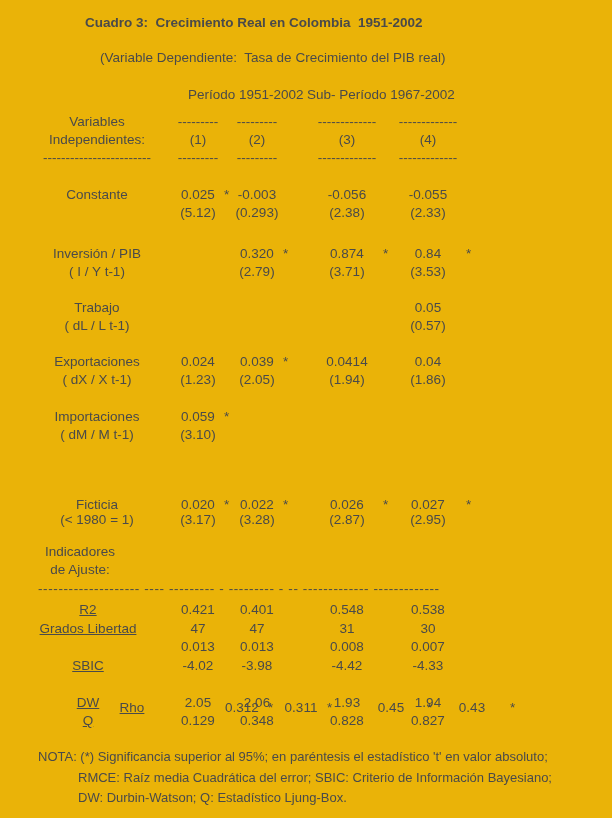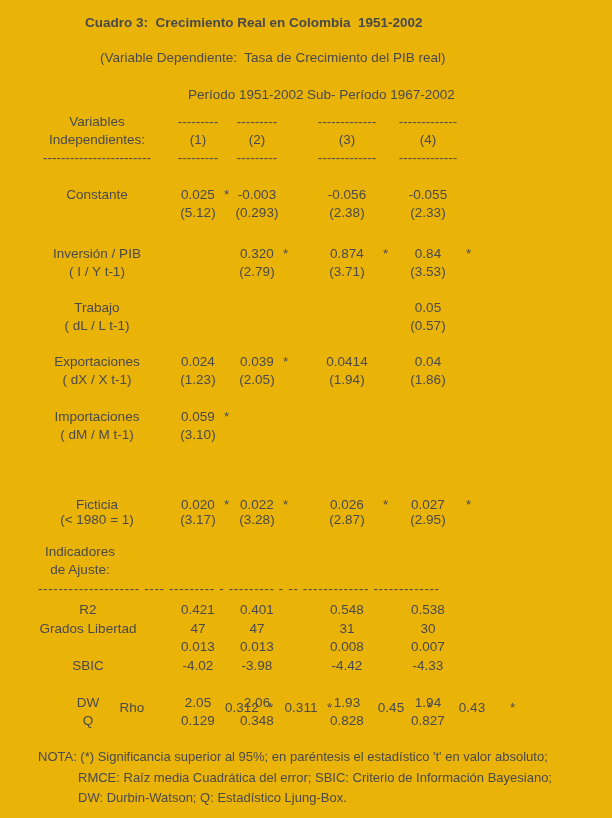--- a/index.html
+++ b/index.html
@@ -10,21 +10,21 @@
     font-family:"Liberation Sans", sans-serif;
     color:#4a4a4a;
     overflow:hidden;
   }
   .abs{position:absolute;white-space:pre;}
   .title{font-weight:bold;font-size:13.5px;}
   .sub{font-size:13.5px;}
   .line{position:absolute;left:0;width:612px;height:18px;line-height:18px;font-size:13.5px;}
   .line span{position:absolute;top:0;display:block;white-space:pre;}
   .lbl{left:22px;width:150px;text-align:center;}
-  .ilbl{left:13px;width:150px;text-align:center;}
+  .ilbl{left:13px;width:150px;text-align:center;text-decoration:underline;}
   .indh{left:10px;width:140px;text-align:center;}
   .c1{left:167px;width:62px;text-align:center;}
   .s1{left:224px;width:14px;text-align:left;}
   .c2{left:226px;width:62px;text-align:center;}
   .s2{left:283px;width:14px;text-align:left;}
   .c3{left:316px;width:62px;text-align:center;}
   .s3{left:383px;width:14px;text-align:left;}
   .c4{left:397px;width:62px;text-align:center;}
   .s4{left:466px;width:14px;text-align:left;}
   .p1{left:168px;margin-left:20px;}

